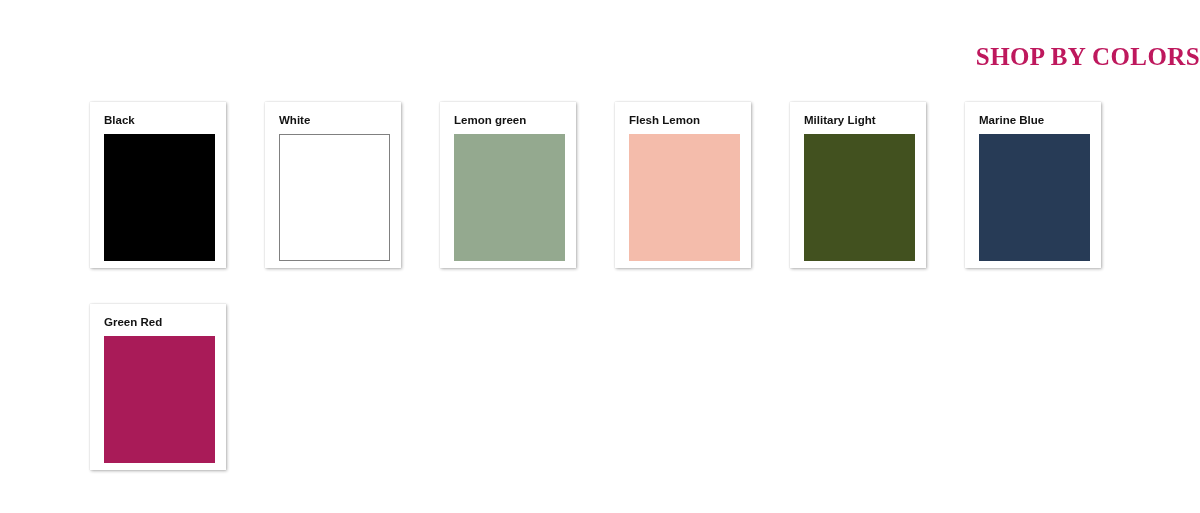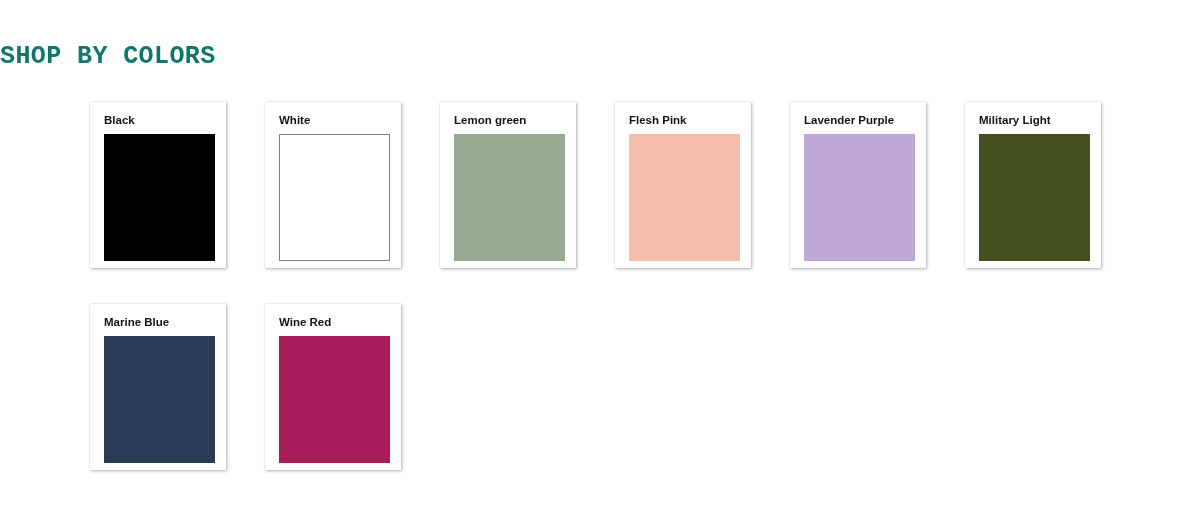--- a/index.html
+++ b/index.html
@@ -17,26 +17,26 @@
   .page {
     position: relative;
     width: 1200px;
     height: 513px;
     box-sizing: border-box;
   }
 
   .section-title {
     margin: 0;
     padding-top: 44px;
-    text-align: left;
-    font-family: Liberation Mono, monospace;
+    text-align: right;
+    font-family: Liberation Serif, serif;
     font-size: 25px;
     font-weight: bold;
     letter-spacing: 0.4px;
-    color: #0f766e;
+    color: #be185d;
     line-height: 1;
   }
 
   .color-grid {
     margin: 0 auto;
     padding: 0;
     list-style: none;
     width: 1020px;
     display: grid;
     grid-template-columns: repeat(6, 136px);
@@ -92,34 +92,30 @@
       </li>
       <li class="color-card">
         <span class="color-name">White</span>
         <span class="swatch bordered" style="background-color: rgb(255, 255, 255);"></span>
       </li>
       <li class="color-card">
         <span class="color-name">Lemon green</span>
         <span class="swatch" style="background-color: rgb(148, 169, 143);"></span>
       </li>
       <li class="color-card">
-        <span class="color-name">Flesh Pink</span>
+        <span class="color-name">Flesh Lemon</span>
         <span class="swatch" style="background-color: rgb(244, 188, 171);"></span>
-      </li>
-      <li class="color-card">
-        <span class="color-name">Lavender Purple</span>
-        <span class="swatch" style="background-color: rgb(189, 168, 214);"></span>
       </li>
       <li class="color-card">
         <span class="color-name">Military Light</span>
         <span class="swatch" style="background-color: rgb(66, 81, 31);"></span>
       </li>
       <li class="color-card">
         <span class="color-name">Marine Blue</span>
         <span class="swatch" style="background-color: rgb(39, 59, 86);"></span>
       </li>
       <li class="color-card">
-        <span class="color-name">Wine Red</span>
+        <span class="color-name">Green Red</span>
         <span class="swatch" style="background-color: rgb(169, 27, 88);"></span>
       </li>
     </ul>
 
 </div>
 
 </body></html>

